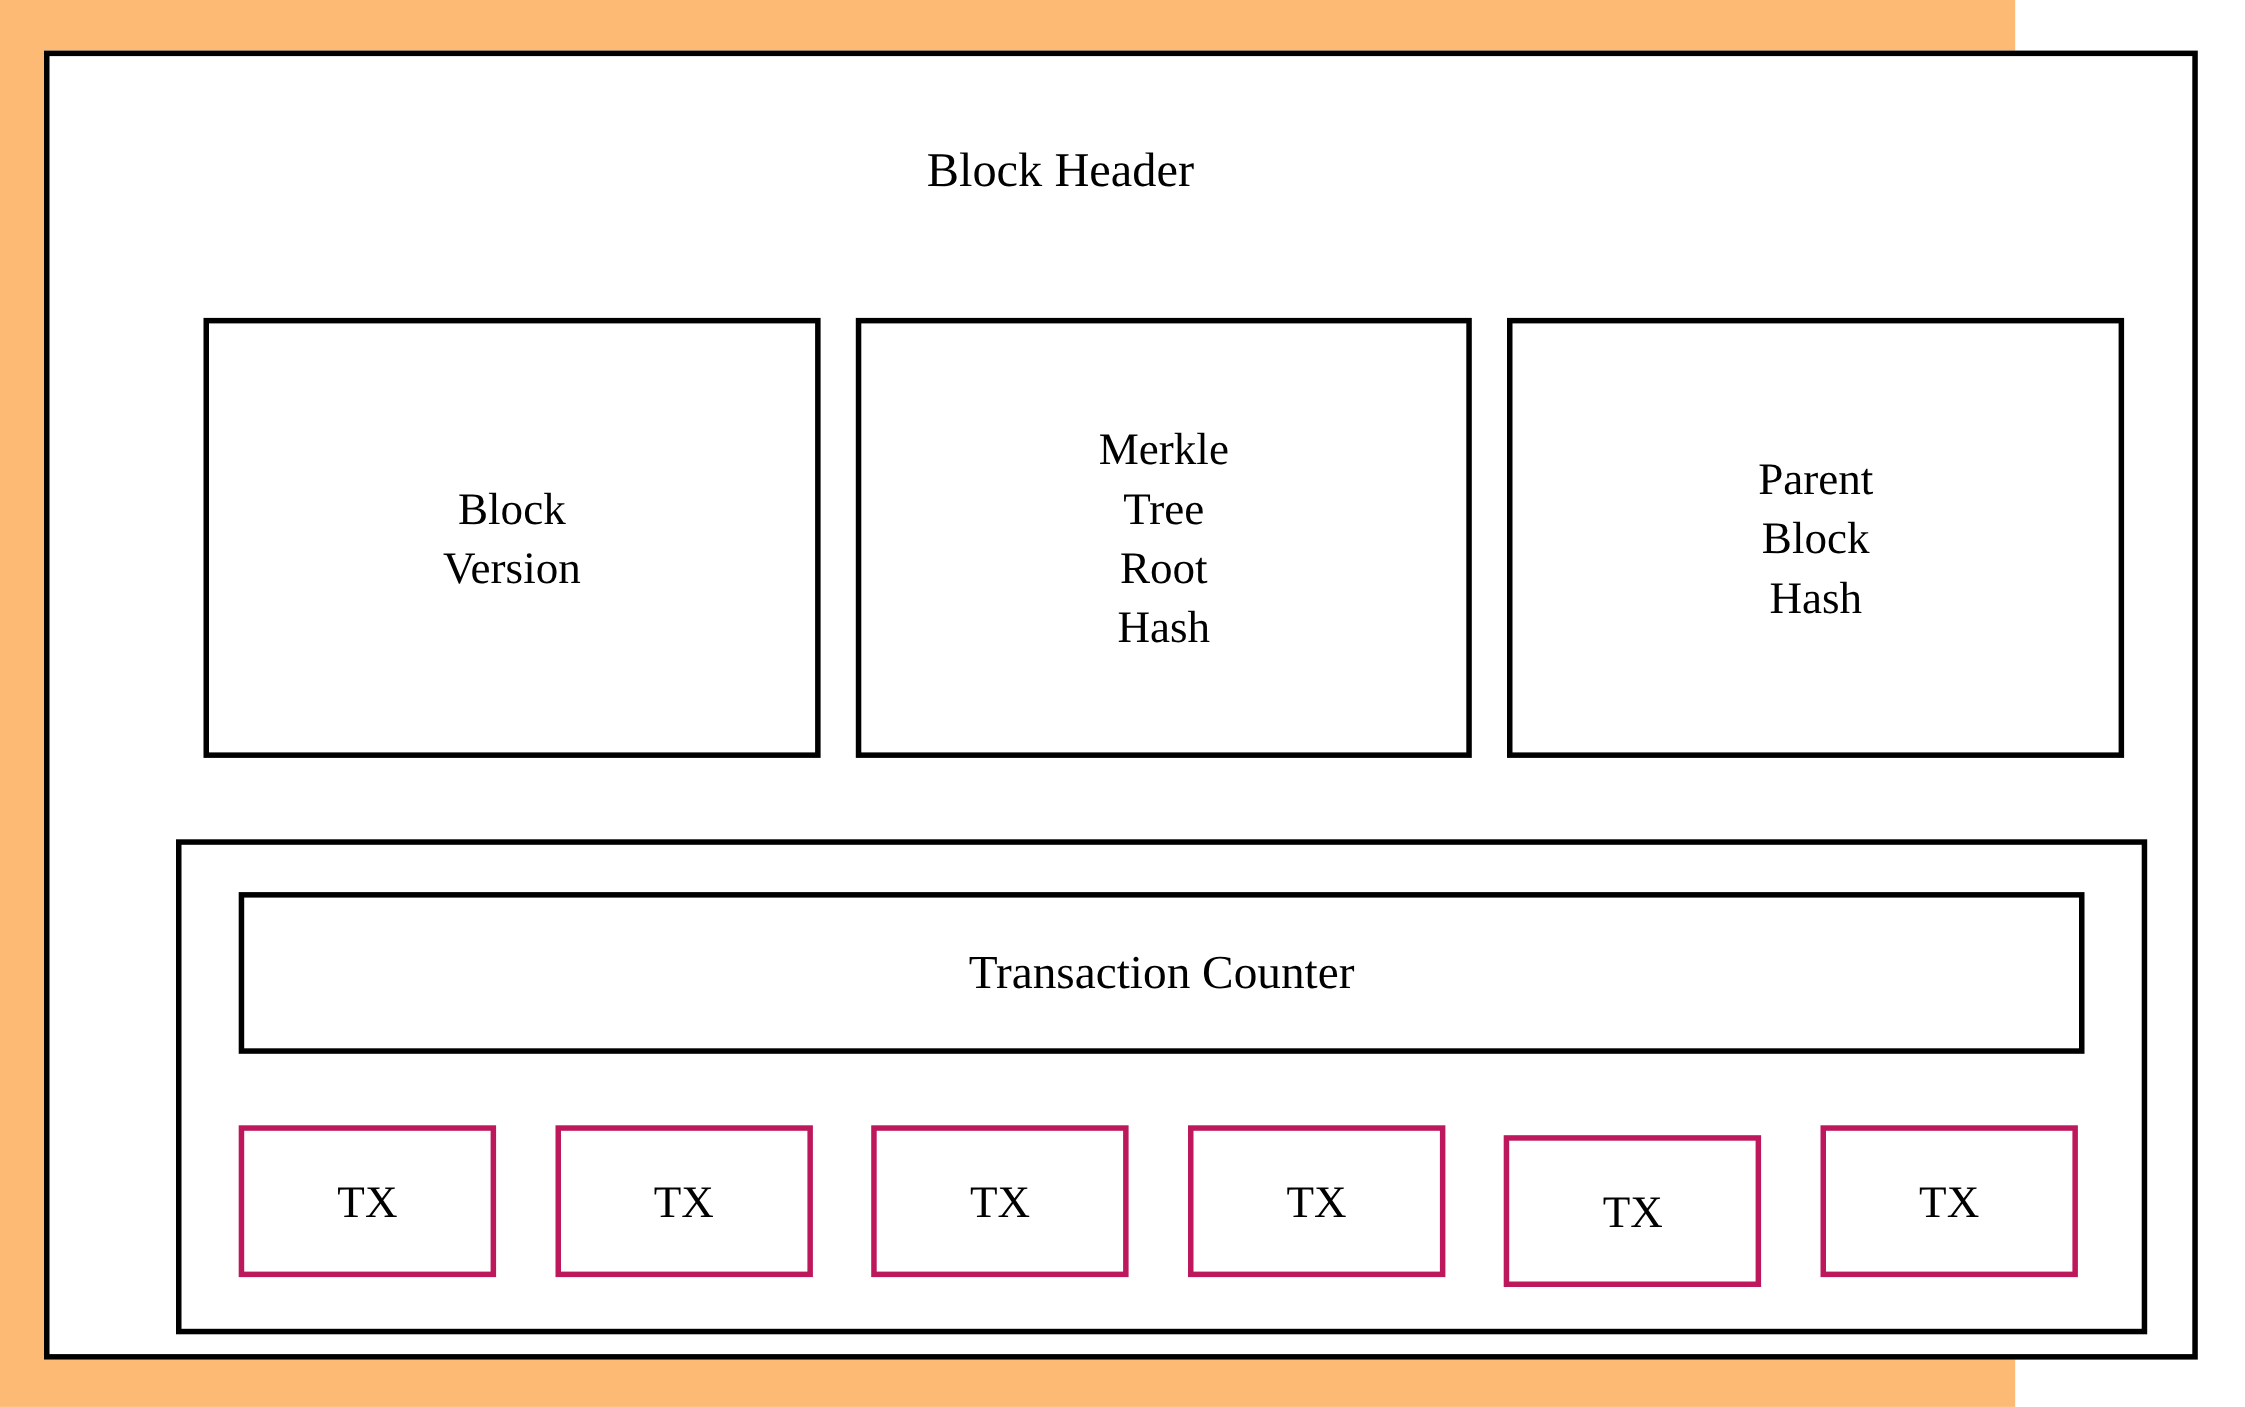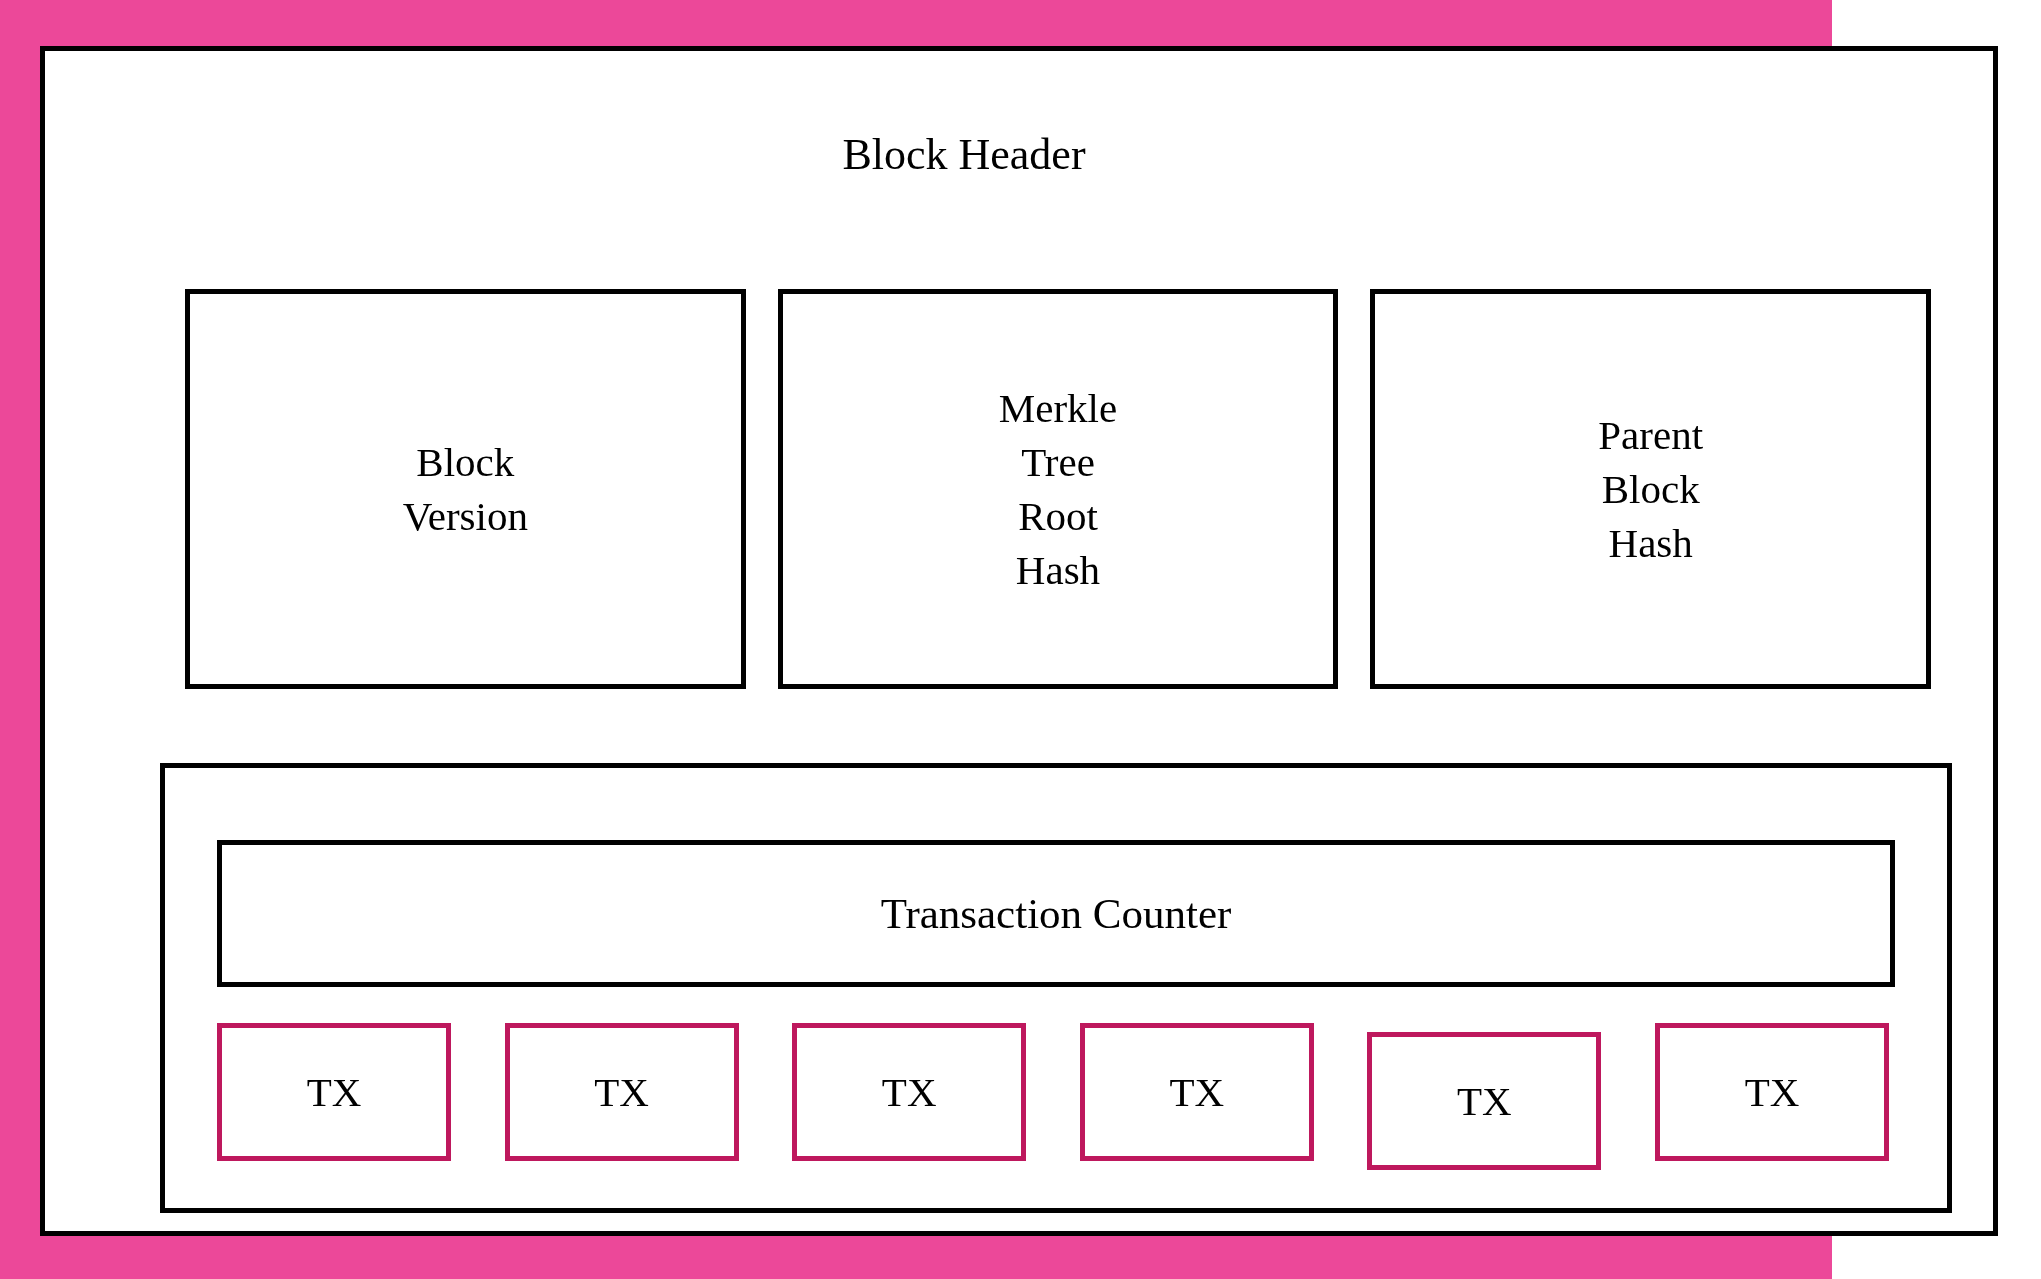--- a/index.html
+++ b/index.html
@@ -1,20 +1,20 @@
 <!DOCTYPE html>
 <html><head>
 <meta charset="utf-8">
 <style>
   html, body { margin: 0; padding: 0; background: #ffffff; }
   .canvas {
     position: relative;
     width: 1832px;
     height: 1279px;
-    background: #ec4899;
+    background: #fdba74;
     font-family: "Liberation Serif", "DejaVu Serif", serif;
     color: #000000;
   }
   .outer-box {
     position: absolute;
     left: 40px; top: 46px;
     width: 1958px; height: 1190px;
     border: 5px solid #000000;
     box-sizing: border-box;
     background: #ffffff;
@@ -52,21 +52,21 @@
   .tx-container {
     position: absolute;
     left: 115px; top: 712px;
     width: 1792px; height: 450px;
     border: 5px solid #000000;
     box-sizing: border-box;
     background: #ffffff;
   }
   .counter-box {
     position: absolute;
-    left: 52px; top: 72px;
+    left: 52px; top: 43px;
     right: 52px; height: 147px;
     border: 5px solid #000000;
     box-sizing: border-box;
     display: flex;
     align-items: center;
     justify-content: center;
     font-size: 43px;
   }
   .tx-row {
     position: absolute;

